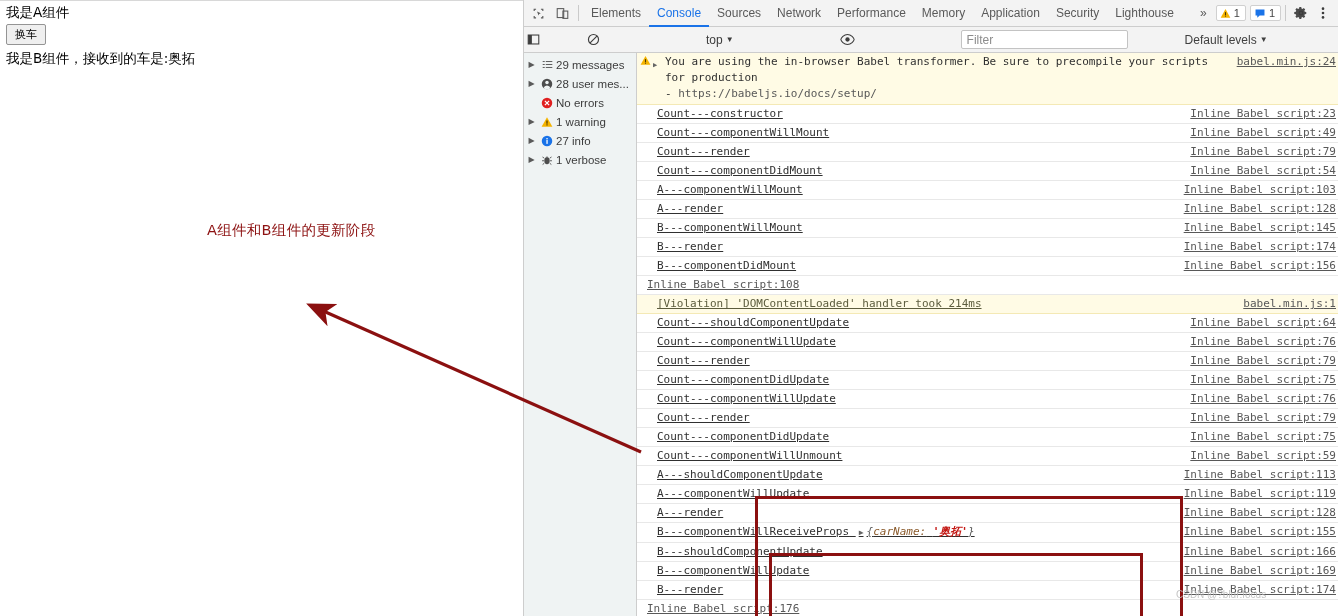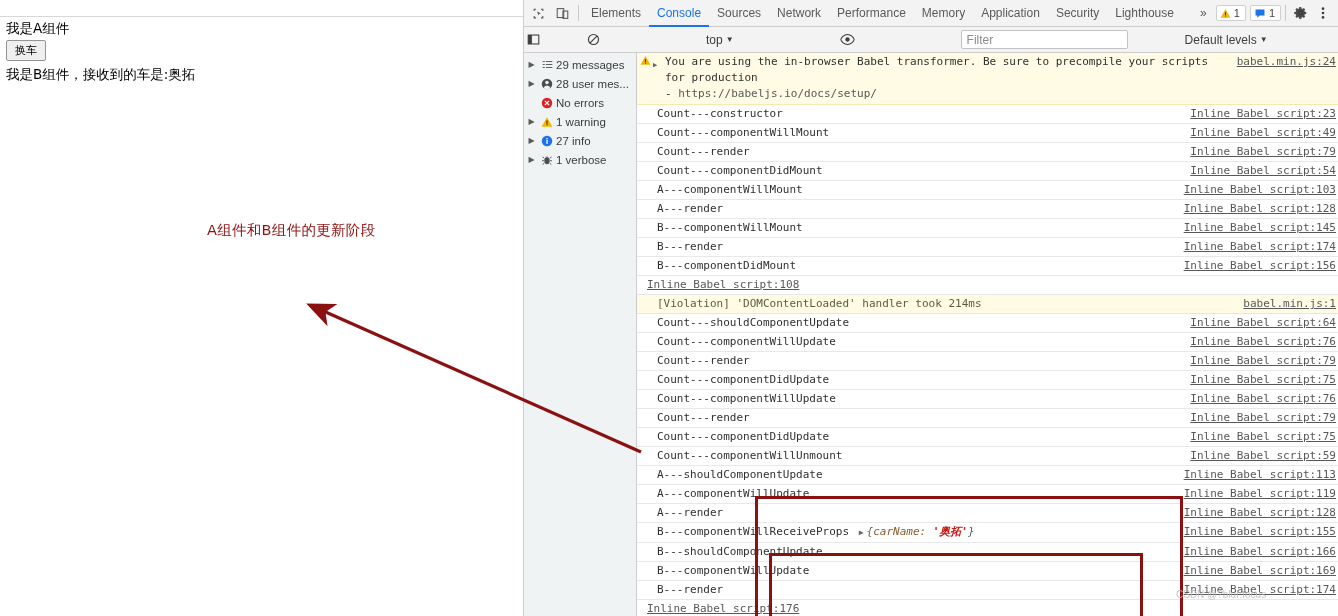--- a/index.html
+++ b/index.html
@@ -7,21 +7,21 @@
     margin: 0; padding: 0;
     width: 1338px; height: 616px;
     overflow: hidden;
     background: #ffffff;
     font-family: "Liberation Sans", sans-serif;
   }
   #root { position: relative; width: 1338px; height: 616px; }
 
   
   #page-pane {
-    position: absolute; left: 0; top: 16px;
+    position: absolute; left: 0; top: 0;
     width: 523px; height: 432px;
     background: #ffffff;
     border-top: 1px solid #d8d8d8;
     overflow: hidden;
   }
   .page-line {
     font-family: "DejaVu Sans", sans-serif;
     font-size: 13.5px;
     color: #000;
     padding: 2px 6px 0 6px;
@@ -179,21 +179,21 @@
   .row-src {
     flex: 0 0 auto;
     padding: 0 2px 0 10px;
     color: #585858;
     text-decoration: underline;
     white-space: nowrap;
     cursor: pointer;
     font-family: "DejaVu Sans Mono", monospace;
     font-size: 11px;
   }
-  .indent { padding-left: 20px; }
+  .indent { padding-left: 20px; text-decoration: underline; }
   a.lnk { color: #585858; cursor: pointer; text-align: center; }
   .obj-tri { color: #666; font-size: 8px; padding: 0 3px; }
   .obj { font-style: italic; color: #5c5c5c; }
   .objkey { font-style: italic; color: #8a5a2b; }
   .objval { color: #c41a16; font-style: italic; font-weight: bold; }
 
   
   .redbox {
     position: absolute;
     border: 3px solid #8b1010;

